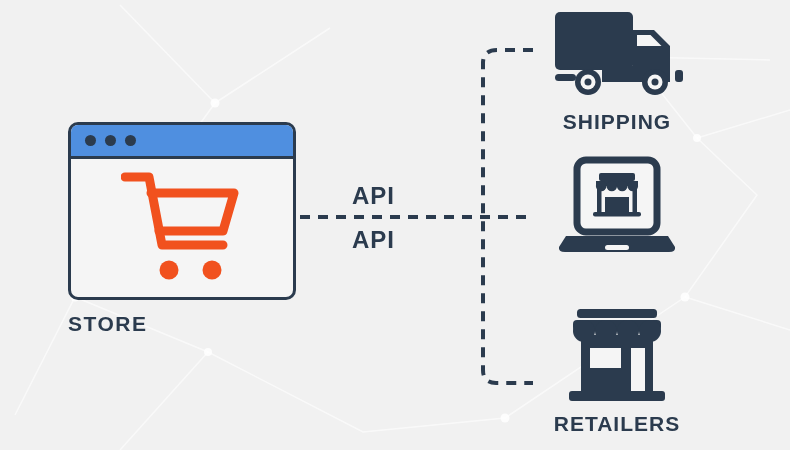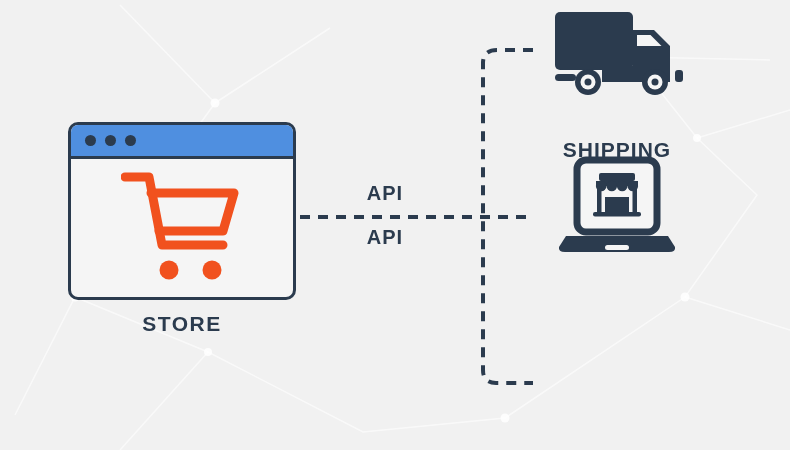--- a/index.html
+++ b/index.html
@@ -15,34 +15,34 @@
     background:#f5f5f5;border:3.5px solid #2b3b4e;border-radius:10px;
     box-sizing:border-box;overflow:hidden;
   }
   .browser-header{
     height:31px;background:#4f8fe0;border-bottom:3.5px solid #2b3b4e;
     display:flex;align-items:center;gap:9px;padding-left:14px;
   }
   .dot{width:11px;height:11px;border-radius:50%;background:#2b3b4e;}
   .browser-body{display:flex;align-items:center;justify-content:center;height:136px;}
   .store-label{
-    position:absolute;left:68px;top:312px;width:228px;text-align:center;
+    position:absolute;left:68px;top:312px;width:228px;
     font-size:21px;font-weight:bold;letter-spacing:1.5px;
   }
   
   .api-label{
-    position:absolute;left:352px;width:66px;text-align:center;
-    font-size:20px;font-weight:bold;letter-spacing:1px;
+    position:absolute;left:352px;width:66px;
+    font-size:24px;font-weight:bold;letter-spacing:1px;
   }
   .api-top{top:182px;}
   .api-bottom{top:226px;}
   
   .node{
     position:absolute;left:542px;width:150px;
-    display:flex;flex-direction:column;align-items:center;gap:28px;
+    display:flex;flex-direction:column;align-items:center;
   }
   .node-shipping{top:8px;}
   .node-channels{top:156px;}
   .node-retailers{top:307px;}
   .node-label{
     font-size:21px;font-weight:bold;letter-spacing:1px;text-align:center;
   }
   .node-shipping .node-label{margin-top:10px;}
   .node-channels .node-label{margin-top:7px;}
   .node-retailers .node-label{margin-top:11px;}
@@ -135,14 +135,31 @@
         <rect x="45" y="30" width="4.5" height="28"></rect>
         <rect x="80.5" y="30" width="4.5" height="28"></rect>
         <rect x="53" y="41" width="24" height="17"></rect>
         <rect x="41" y="56" width="48" height="4.5" rx="2"></rect>
         <path d="M14,80 H116 L123,91 Q124,96 117,96 H13 Q6,96 7,91 Z"></path>
       </g>
       <rect x="53" y="89" width="24" height="5" rx="2.5" fill="#f5f5f5"></rect>
     </svg>
   </div>
 
+  <div class="node node-retailers">
+    <svg width="120" height="94" viewBox="0 0 120 94">
+      <g fill="#2b3b4e">
+        <rect x="20" y="2" width="80" height="9" rx="3.5"></rect>
+        <rect x="16" y="13" width="88" height="11" rx="4"></rect>
+        <circle cx="27" cy="24" r="11"></circle>
+        <circle cx="49" cy="24" r="11"></circle>
+        <circle cx="71" cy="24" r="11"></circle>
+        <circle cx="93" cy="24" r="11"></circle>
+        <rect x="24" y="28" width="72" height="56"></rect>
+        <rect x="12" y="84" width="96" height="10" rx="3"></rect>
+      </g>
+      <rect x="33" y="41" width="31" height="20" fill="#f5f5f5"></rect>
+      <rect x="74" y="41" width="14" height="43" fill="#f5f5f5"></rect>
+    </svg>
+    <div class="node-label">RETAILERS</div>
+  </div>
 
 </div>
 
 </body></html>

